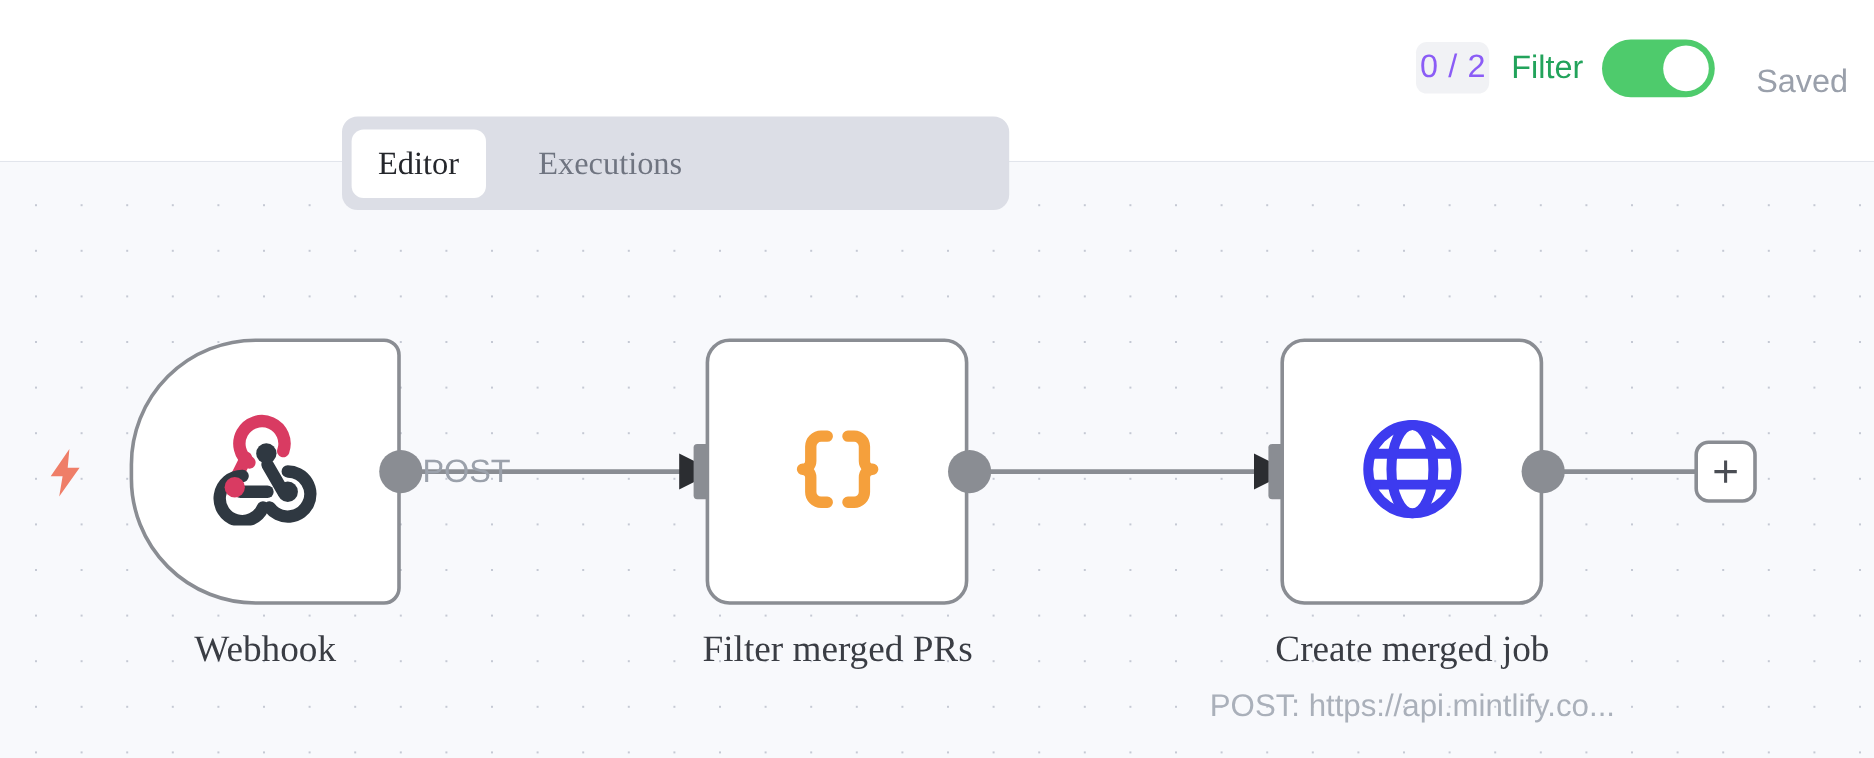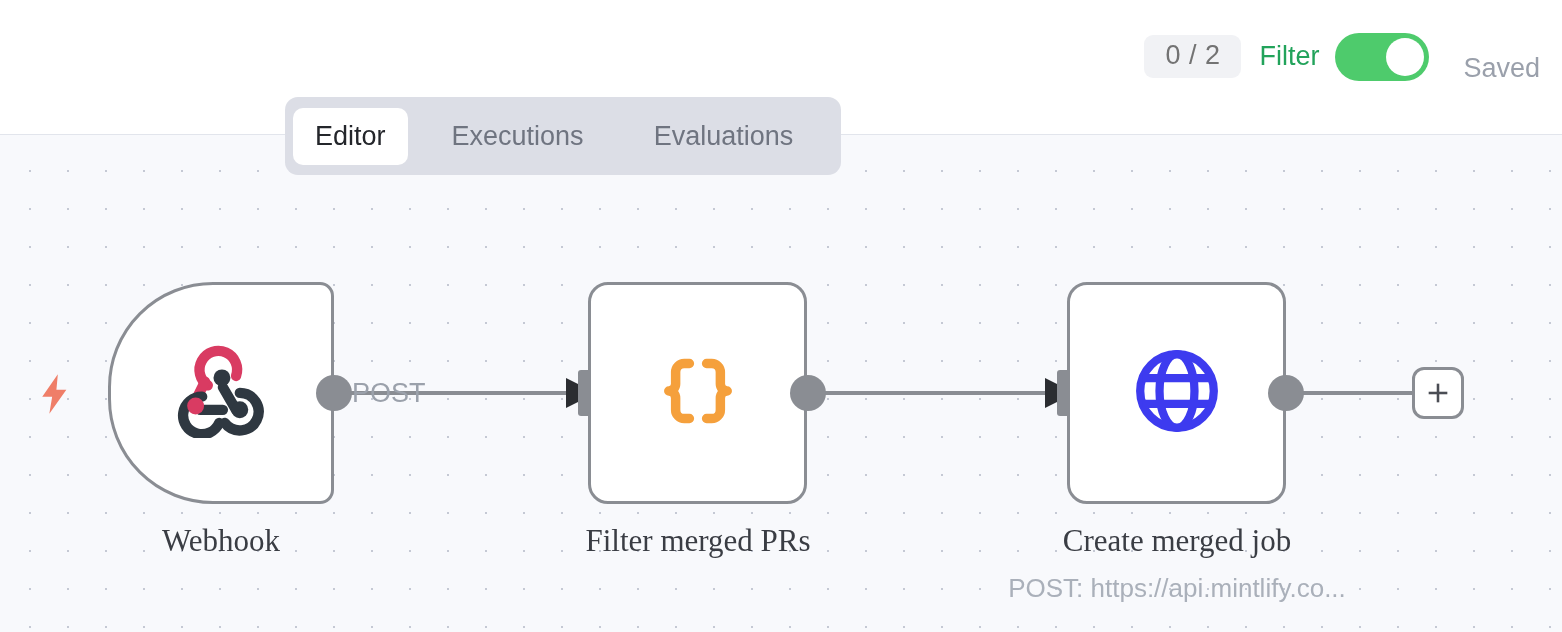--- a/index.html
+++ b/index.html
@@ -14,22 +14,22 @@
   
   .header {
     position: absolute; left: 0; top: 0; width: 1562px; height: 134px;
     background: #ffffff; z-index: 4;
   }
   .header-right {
     position: absolute; right: 22px; top: 31px;
     display: flex; align-items: center; gap: 0;
   }
   .count-badge {
-    background: #f1f2f5; color: #737373;
-    border-radius: 9px; padding: 7px 21px 9px;
+    background: #f1f2f5; color: #8b5cf6;
+    border-radius: 9px; padding: 7px 3px 9px;
     font-size: 27px; letter-spacing: .5px; line-height: 1;
   }
   .active-label {
     color: #22a35b; font-size: 27px; margin-left: 18px; line-height: 1;
   }
   .toggle {
     width: 94px; height: 48px; border-radius: 24px;
     background: #4ecb6c; margin-left: 16px;
     position: relative; cursor: pointer; flex: none;
   }
@@ -51,21 +51,21 @@
   
   .tabbar {
     position: absolute; left: 285px; top: 97px;
     width: 556px; height: 78px;
     background: #dcdee6; border-radius: 13px;
     display: flex; align-items: center; padding: 0 8px; z-index: 5;
   }
   .tab {
     font-size: 27px; color: #6f7480; line-height: 1;
     padding: 15px 22px; border-radius: 10px; cursor: pointer;
-    background: transparent; border: none; font-family: Liberation Sans, sans-serif;
+    background: transparent; border: none; font-family: Liberation Serif, serif;
   }
   .tab.active { background: #ffffff; color: #24262b; }
   .tab.t2 { margin-left: 22px; }
   .tab.t3 { margin-left: 26px; }
 
   
   .canvas {
     position: absolute; left: 0; top: 134px; width: 1562px; height: 498px;
     background-color: #f8f9fc;
     background-image:
@@ -152,21 +152,20 @@
       <div class="toggle">
         <div class="knob"></div>
       </div>
       <div class="saved-label">Saved</div>
     </div>
   </div>
 
   <div class="tabbar">
     <button class="tab active t1">Editor</button>
     <button class="tab t2">Executions</button>
-    <button class="tab t3">Evaluations</button>
   </div>
 
   <div class="canvas">
     <div class="flow">
 
       <svg width="1562" height="498" style="position:absolute;left:0;top:0;">
         <line x1="340" y1="258" x2="578" y2="258" stroke="#8a8d93" stroke-width="4"></line>
         <polygon points="566,243 596,258 566,273" fill="#2b2d31"></polygon>
         <line x1="812" y1="258" x2="1057" y2="258" stroke="#8a8d93" stroke-width="4"></line>
         <polygon points="1045,243 1075,258 1045,273" fill="#2b2d31"></polygon>

